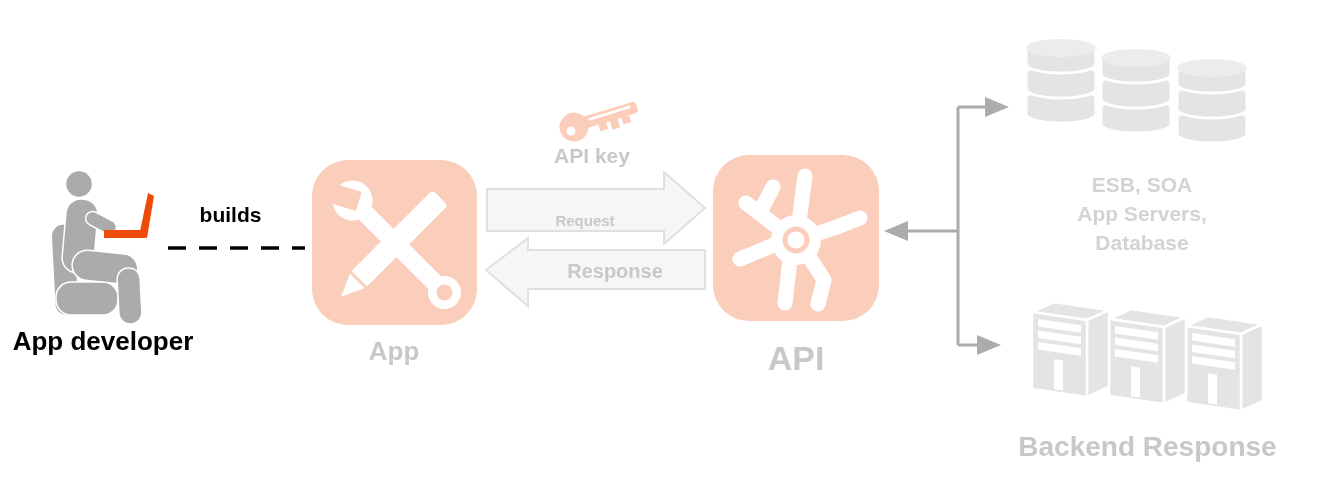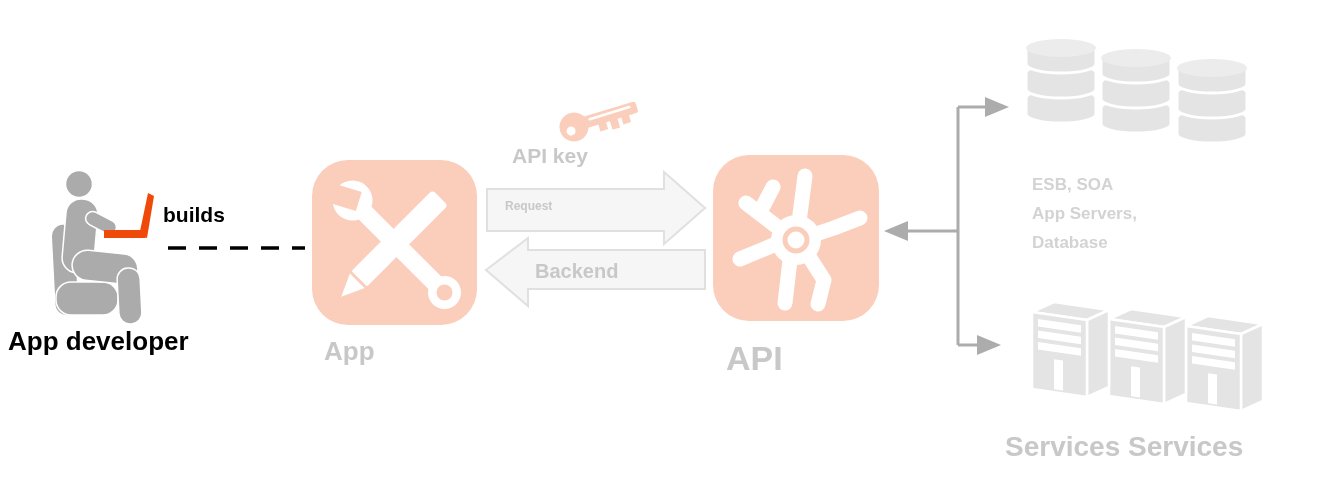--- a/index.html
+++ b/index.html
@@ -5,21 +5,21 @@
   :root{
     --salmon:#FBCEBC; --orange:#F04A0A; --person-gray:#ABABAB;
     --label-gray:#C8C8C8; --label-gray-light:#D3D3D3; --icon-gray:#E4E4E4;
     --arrow-fill:#F6F6F6; --arrow-border:#E0E0E0; --connector-gray:#ACACAC; --black:#000000;
   }
   *{box-sizing:border-box;margin:0;padding:0}
   html,body{background:#fff}
   body{width:1342px;height:504px;position:relative;overflow:hidden;
        font-family:"Liberation Sans","DejaVu Sans",sans-serif;}
   svg.canvas{position:absolute;left:0;top:0}
-  .lbl{position:absolute;font-weight:bold;line-height:1.25;}
+  .lbl{position:absolute;font-weight:bold;text-align:center;line-height:1.25;}
   .lbl.black{color:var(--black)}
   .lbl.gray{color:var(--label-gray)}
   .lbl.graylight{color:var(--label-gray-light)}
   .esb{white-space:pre-line}
   .arrow{fill:var(--arrow-fill);stroke:var(--arrow-border);stroke-width:2;stroke-linejoin:miter}
   .conn{stroke:var(--connector-gray);stroke-width:3;fill:none}
   .conn-head{fill:var(--connector-gray)}
   .f-salmon{fill:var(--salmon)}
   .person{fill:var(--person-gray);stroke:#fff;stroke-width:1.5}
   #dbstack path{fill:var(--icon-gray);stroke:#fff;stroke-width:3}
@@ -134,19 +134,19 @@
     <use href="#server" x="1186" y="326"></use>
     <use href="#server" x="1109" y="319"></use>
     <use href="#server" x="1032" y="312"></use>
   </g>
 </svg>
 
 <div class="lbl black" style="left:8px;top:325px;width:190px;font-size:26px">App developer</div>
 <div class="lbl black" style="left:163px;top:202px;width:135px;font-size:21px">builds</div>
 <div class="lbl gray" style="left:324px;top:335px;width:140px;font-size:26px">App</div>
 <div class="lbl gray" style="left:512px;top:143px;width:160px;font-size:21px">API key</div>
-<div class="lbl gray" style="left:505px;top:199px;width:160px;font-size:12px">Request</div>
-<div class="lbl gray" style="left:535px;top:259px;width:160px;font-size:20px">Backend</div>
+<div class="lbl gray" style="left:505px;top:212px;width:160px;font-size:15px">Request</div>
+<div class="lbl gray" style="left:535px;top:259px;width:160px;font-size:20px">Response</div>
 <div class="lbl gray" style="left:726px;top:337px;width:140px;font-size:34px">API</div>
-<div class="lbl graylight esb" style="left:1032px;top:170px;width:220px;font-size:17px;line-height:29px">ESB, SOA
+<div class="lbl graylight esb" style="left:1032px;top:170px;width:220px;font-size:21px;line-height:29px">ESB, SOA
 App Servers,
 Database</div>
-<div class="lbl gray" style="left:1005px;top:429px;width:285px;font-size:28px">Services Services</div>
+<div class="lbl gray" style="left:1005px;top:429px;width:285px;font-size:28px">Backend Response</div>
 
 </body></html>

